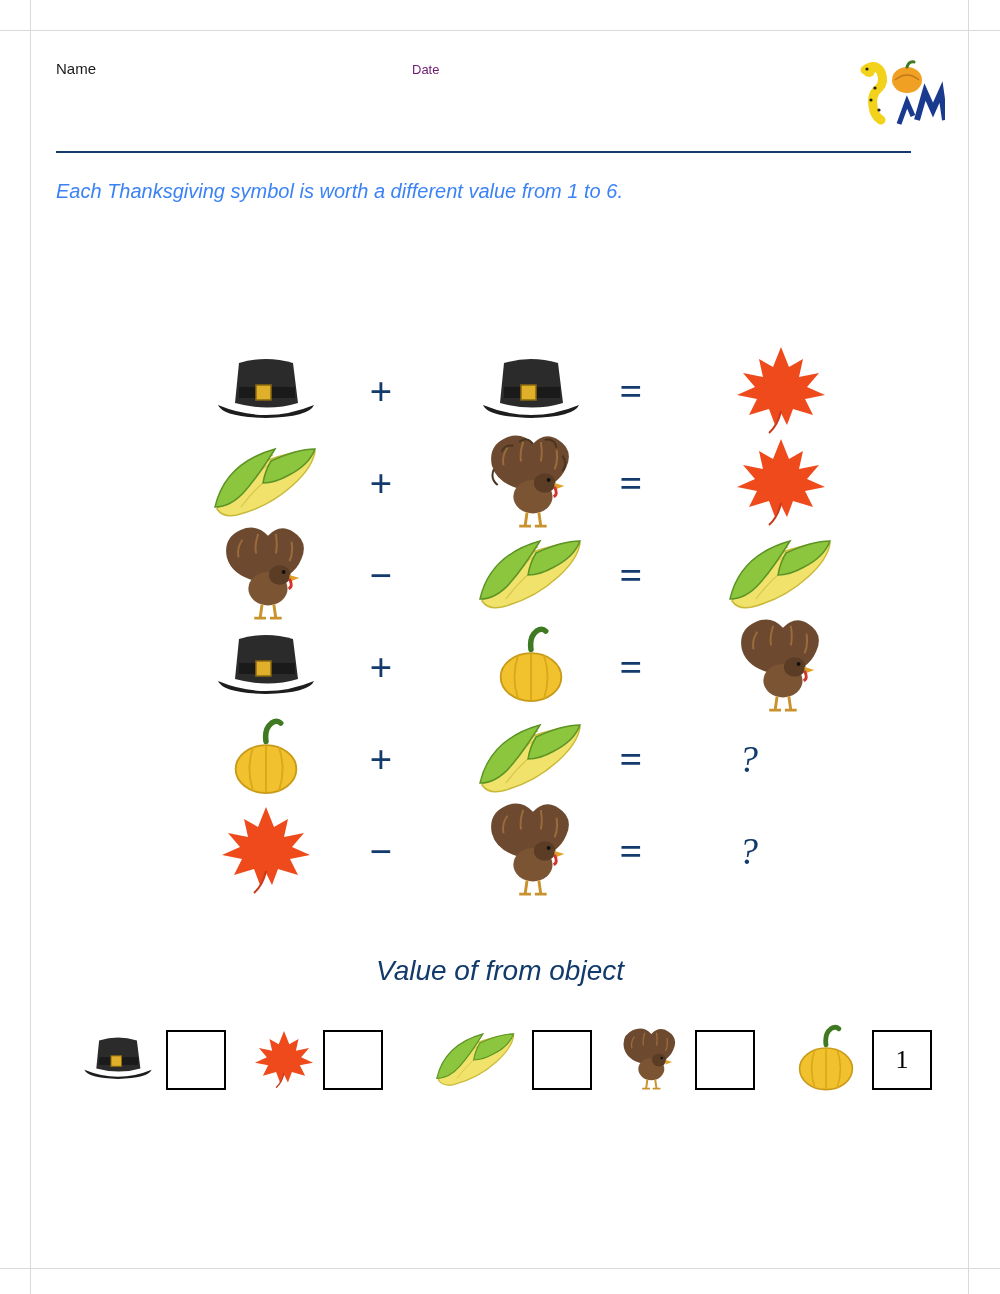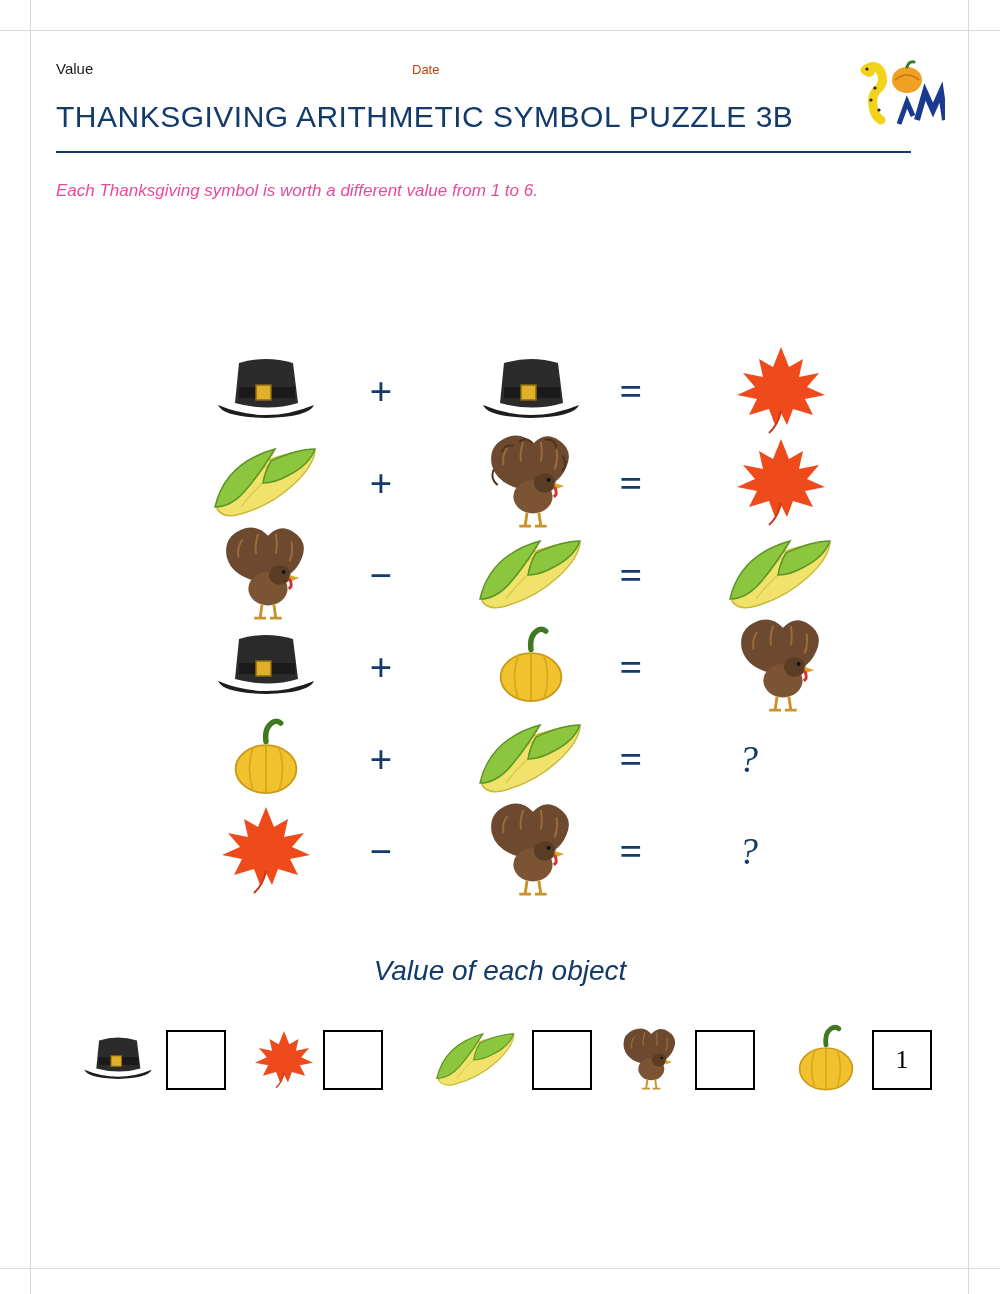--- a/index.html
+++ b/index.html
@@ -30,21 +30,21 @@
     left: 56px;
     top: 60px;
     font-size: 15px;
     color: #1a1a1a;
   }
   .date-label {
     position: absolute;
     left: 412px;
     top: 62px;
     font-size: 13px;
-    color: #c2410c;
+    color: #701a75;
   }
   .title {
     position: absolute;
     left: 56px;
     top: 100px;
     font-size: 30px;
     letter-spacing: 0.5px;
     color: #123a6b;
     font-weight: normal;
   }
@@ -53,22 +53,22 @@
     left: 56px;
     top: 151px;
     width: 855px;
     height: 2px;
     background: #123a6b;
   }
   .intro {
     position: absolute;
     left: 56px;
     font-style: italic;
-    font-size: 17px;
-    color: #ec4899;
+    font-size: 20px;
+    color: #3b82f6;
     line-height: 36px;
   }
   .intro-1 { top: 173px; width: 860px; }
   .intro-2 { top: 227px; width: 830px; }
 
   .logo-top {
     position: absolute;
     left: 855px;
     top: 58px;
     width: 90px;
@@ -189,24 +189,23 @@
 </head>
 <body>
 
 <div class="page">
 
   <div class="edge-line edge-top"></div>
   <div class="edge-line edge-bottom"></div>
   <div class="edge-line edge-left"></div>
   <div class="edge-line edge-right"></div>
 
-  <div class="name-label">Value</div>
+  <div class="name-label">Name</div>
   <div class="date-label">Date</div>
 
-  <div class="title">THANKSGIVING ARITHMETIC SYMBOL PUZZLE 3B</div>
   <div class="title-rule"></div>
 
   <div class="logo-top">
     <svg viewBox="0 0 90 70" width="90" height="70">
 
       <path d="M10 12 q10 -8 16 2 q4 10 -2 16 q-8 6 -6 18 q1 10 8 14" fill="none" stroke="#f2d21a" stroke-width="9" stroke-linecap="round"></path>
       <circle cx="14" cy="13" r="6" fill="#f2d21a"></circle>
       <circle cx="12" cy="11" r="1.6" fill="#222"></circle>
       <circle cx="20" cy="30" r="1.6" fill="#222"></circle>
       <circle cx="16" cy="42" r="1.6" fill="#222"></circle>
@@ -401,21 +400,21 @@
         </svg>
       </div>
       <div class="cell c-eq op">=</div>
       <div class="cell c-right" style="justify-content:flex-start;padding-left:58px;">
         <span class="qmark">?</span>
       </div>
     </div>
 
   </div>
 
-  <div class="value-heading">Value of each object</div>
+  <div class="value-heading">Value of from object</div>
 
   <div class="key-row">
 
     <div class="key-item" style="left:20px;">
       <span>
         <svg viewBox="0 0 120 80" width="84" height="56">
           <path d="M33 12 q27 -8 54 0 l5 40 q-30 9 -63 0 z" fill="#2b2b2b"></path>
           <path d="M12 54 q48 20 96 0 q-5 12 -48 13 q-43 -1 -48 -13 z" fill="#1d1d1d"></path>
           <rect x="33" y="36" width="56" height="11" fill="#1a1a1a"></rect>
           <rect x="50" y="34" width="15" height="15" fill="#e0b02a" stroke="#8a6a10" stroke-width="1.5"></rect>

